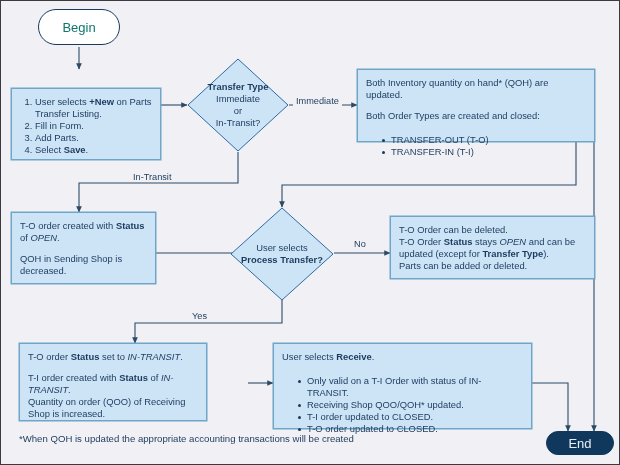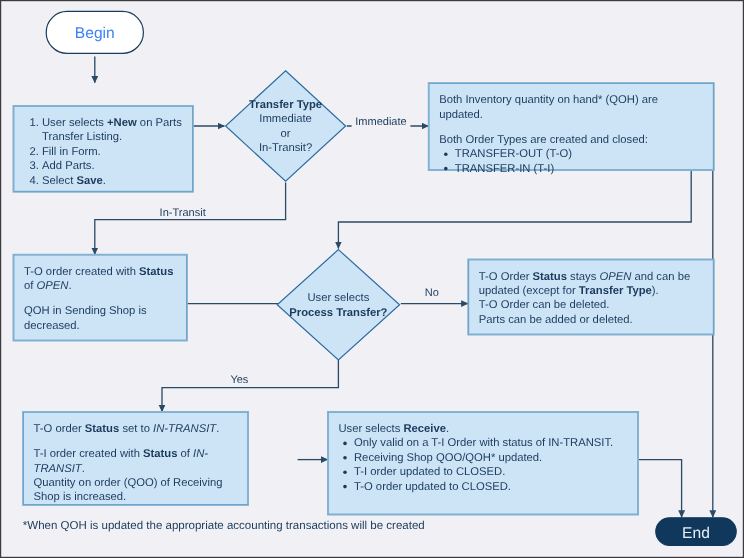--- a/index.html
+++ b/index.html
@@ -25,42 +25,42 @@
     font-size:9.4px;
     line-height:12px;
     color:#1b3a5c;
     padding:7px 8px 7px 8px;
   }
   .term{
     background:#ffffff;
     border:1.6px solid #1b3a5c;
     border-radius:22px;
     display:flex;align-items:center;justify-content:center;
-    font-size:13px;color:#3b82f6;
+    font-size:13px;color:#0f766e;
   }
   .term.dark{
     background:#10375c;border:1.6px solid #10375c;color:#e8eef5;
     font-size:13px;
   }
   .diamond{
     display:flex;align-items:center;justify-content:center;text-align:center;
   }
   .diamond .dlabel{
     position:relative;z-index:2;font-size:9.4px;line-height:12px;
   }
   .diamond svg{position:absolute;left:0;top:0;}
   .elabel{
     position:absolute;font-size:9.2px;color:#1b3a5c;background:#f1f1f5;
     padding:0 3px;white-space:nowrap;
   }
   .footnote{position:absolute;font-size:9.6px;color:#1b3a5c;white-space:nowrap;text-align:right;}
 
   ol.steps{margin:0;padding-left:15px;}
   ol.steps li{margin:0;padding:0;}
-  ul.bul{margin:0;padding-left:13px;list-style:none;}
+  ul.bul{margin:12px;padding-left:13px;list-style:none;}
   ul.bul li{position:relative;margin:0;padding:0;}
   ul.bul li:before{
     content:"";position:absolute;left:-9px;top:5px;
     width:3px;height:3px;border-radius:50%;background:#1b3a5c;
   }
   .gap{height:9px;}
   b{font-weight:bold;}
   i{font-style:italic;}
 </style>
 </head>
@@ -145,22 +145,22 @@
     <svg width="104" height="94" viewBox="0 0 104 94">
       <polygon points="52,1 103,47 52,93 1,47" fill="#cde4f7" stroke="#2b6ca3" stroke-width="1"></polygon>
     </svg>
     <div class="dlabel">
       <span>User selects</span><br>
       <b><b>Process Transfer</b>?</b>
     </div>
   </div>
 
   <div class="node proc" style="left:389px;top:215px;width:205px;height:63px;">
+    <div>T-O Order can be deleted.</div>
     <div>T-O Order <b>Status</b> stays <i>OPEN</i> and can be updated (except for <b>Transfer Type</b>).</div>
-    <div>T-O Order can be deleted.</div>
     <div>Parts can be added or deleted.</div>
   </div>
 
   <div class="node proc" style="left:18px;top:342px;width:188px;height:78px;">
     <div>T-O order <b>Status</b> set to <i>IN-TRANSIT</i>.</div>
     <div class="gap"></div>
     <div>T-I order created with <b>Status</b> of <i>IN-TRANSIT</i>.</div>
     <div>Quantity on order (QOO) of Receiving Shop is increased.</div>
   </div>
 

